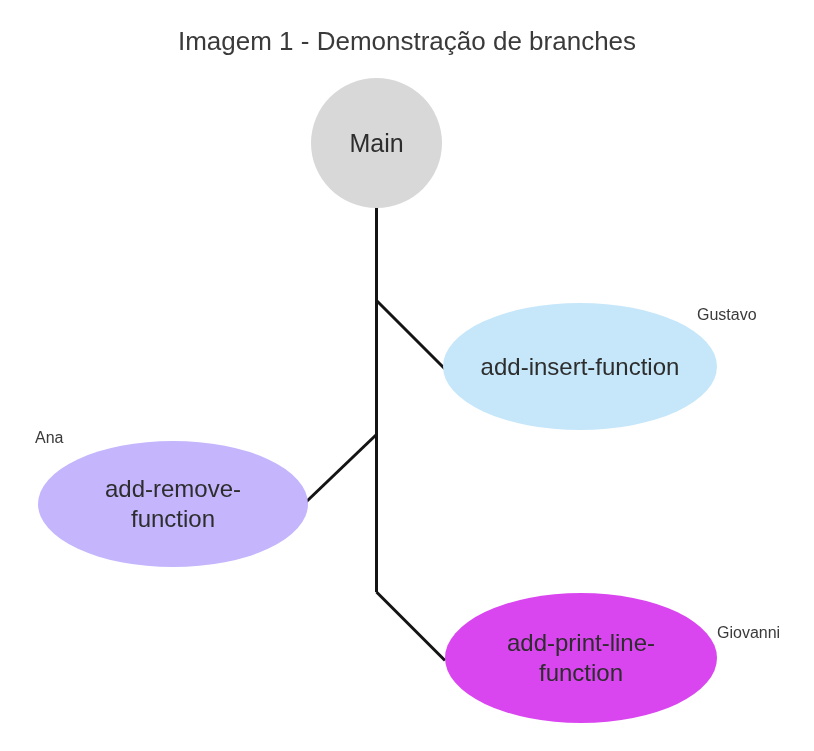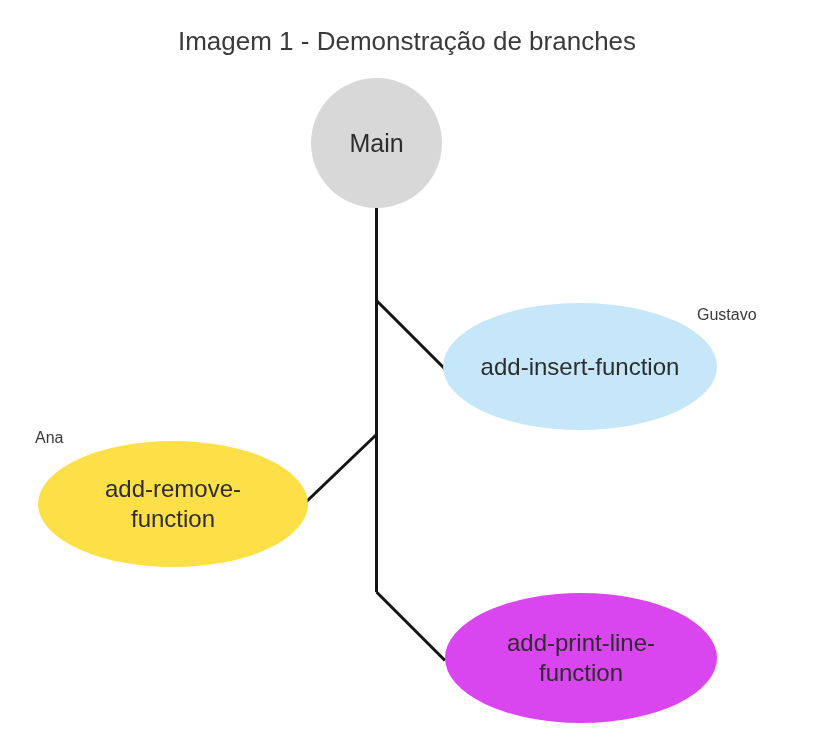--- a/index.html
+++ b/index.html
@@ -106,28 +106,29 @@
   </svg>
 
   <div class="node ellipse node-insert" style="background-color: rgb(198, 231, 250);">
     <span class="line-text">add-insert-function</span>
   </div>
 
   <div class="node main-node" style="background-color: rgb(216, 216, 216);">
     <span class="line-text">Main</span>
   </div>
 
-  <div class="node ellipse node-remove" style="background-color: #fde047; text-align: center;">
+  <div class="node ellipse node-remove" style="background-color: #c4b5fd; text-align: center;">
     <span class="line-text">add-remove-</span>
     <span class="line-text">function</span>
   </div>
 
   <div class="node ellipse node-print" style="background-color: #d946ef;">
     <span class="line-text">add-print-line-</span>
     <span class="line-text">function</span>
   </div>
 
   <div class="owner owner-gustavo">Gustavo</div>
 
   <div class="owner owner-ana">Ana</div>
 
+  <div class="owner owner-giovanni">Giovanni</div>
 
 </div>
 
 </body></html>

